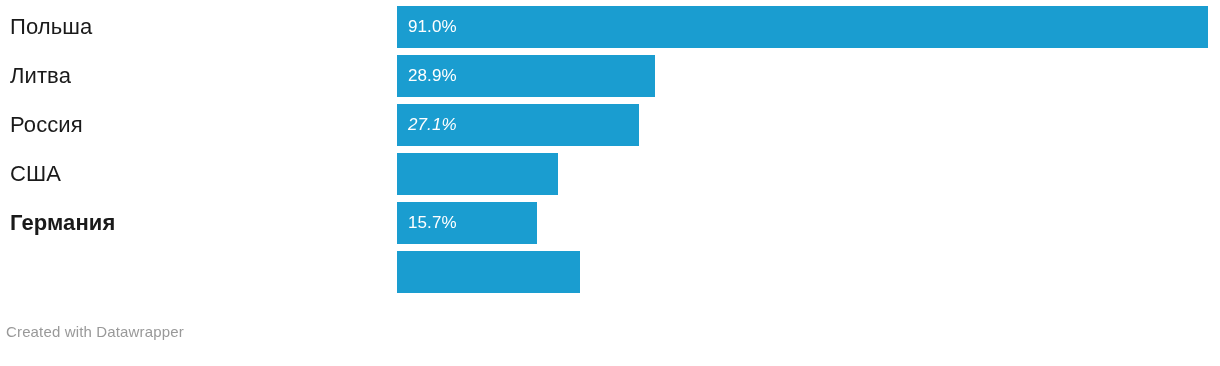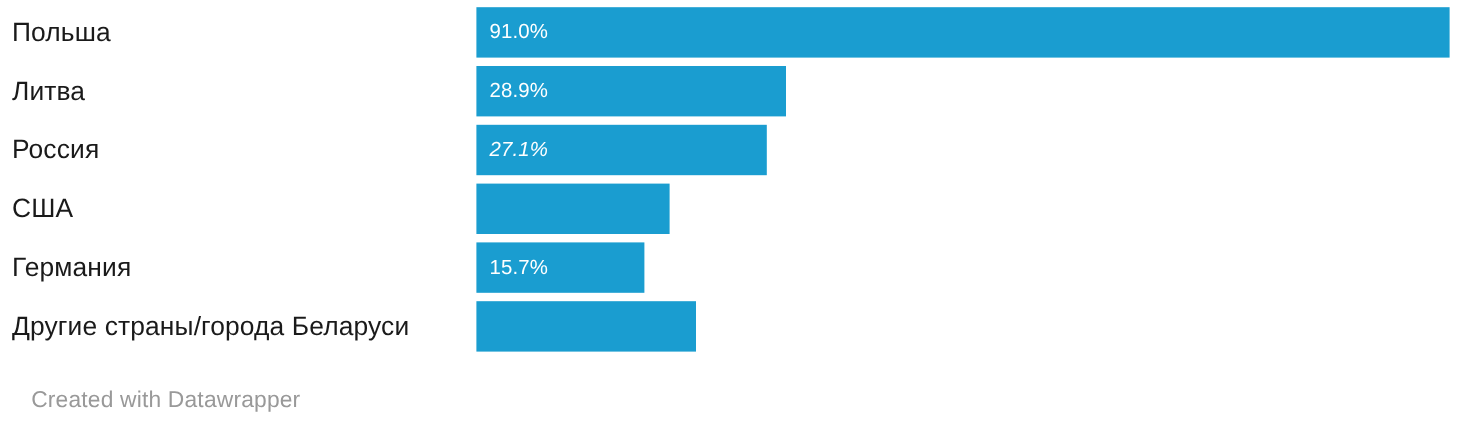--- a/index.html
+++ b/index.html
@@ -63,23 +63,23 @@
     top: 0;
     height: 42px;
     line-height: 42px;
     font-size: 17px;
     color: #ffffff;
     white-space: nowrap;
     letter-spacing: 0.1px;
   }
   .chart-footer {
     position: absolute;
-    left: 26px;
+    left: 6px;
     top: 323px;
-    font-size: 19px;
+    font-size: 15px;
     color: #999999;
     letter-spacing: 0.15px;
     white-space: nowrap;
   }
 </style>
 </head>
 <body>
 
 <div id="chart-root" style="background: rgb(255, 255, 255);">
 
@@ -110,29 +110,28 @@
     </div>
 
     <div class="bar-row" style="top:153px;">
       <span class="bar-label" style="color: rgb(26, 26, 26);">США</span>
       <div class="bar-track" style="width: 161px;">
         <div class="bar-fill" style="width: 161px; background: rgb(26, 157, 208);"></div>
       </div>
     </div>
 
     <div class="bar-row" style="top:202px;">
-      <span class="bar-label" style="color: rgb(26, 26, 26);">Германия</span>
+      <span class="bar-label" style="color: rgb(26, 26, 26); font-weight: bold;">Германия</span>
       <div class="bar-track" style="width: 140px;">
         <div class="bar-fill" style="width: 140px; background: rgb(26, 157, 208);"></div>
         <span class="bar-value" style="color: rgb(255, 255, 255);">15.7%</span>
       </div>
     </div>
 
     <div class="bar-row" style="top:251px;">
-      <span class="bar-label" style="color: rgb(26, 26, 26);">Другие страны/города Беларуси</span>
       <div class="bar-track" style="width: 183px;">
         <div class="bar-fill" style="width: 183px; background: rgb(26, 157, 208);"></div>
       </div>
     </div>
 
   </div>
 
   <div class="chart-footer" style="color: rgb(153, 153, 153);">Created with Datawrapper</div>
 
 </div>

